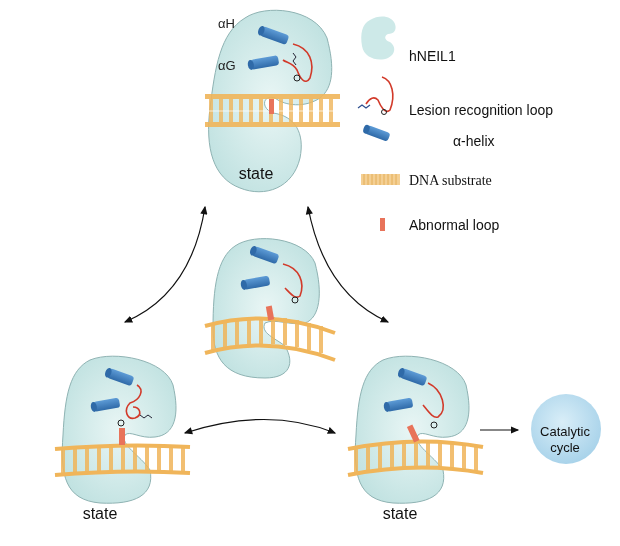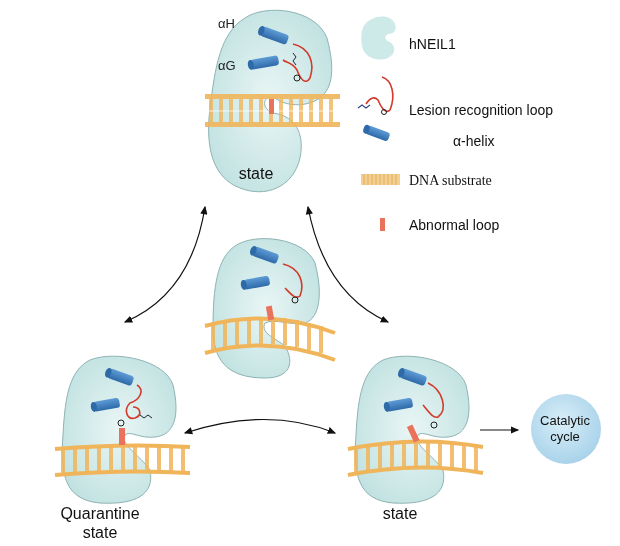--- a/index.html
+++ b/index.html
@@ -197,32 +197,31 @@
           <line x1="384" y1="174" x2="384" y2="185"></line>
         <line x1="388" y1="174" x2="388" y2="185"></line>
           <line x1="392" y1="174" x2="392" y2="185"></line>
           <line x1="396" y1="174" x2="396" y2="185"></line>
       </g>
     </g>
     <rect x="380" y="218" width="5" height="13" fill="#e8735a"></rect>
   </g>
 </svg>
 
-<div class="legend-text" style="left:409px;top:36px;">hNEIL1</div>
+<div class="legend-text" style="left:409px;top:48px;">hNEIL1</div>
 <div class="legend-text" style="left:409px;top:90px;margin-top:12px;">Lesion recognition loop</div>
 <div class="legend-text" style="left:409px;top:133px;margin-left:44px;">α-helix</div>
 <div class="legend-text" style="left:409px;top:173px;font-family:Liberation Serif, serif;">DNA substrate</div>
 <div class="legend-text" style="left:409px;top:217px;">Abnormal loop</div>
 
 <div class="lbl" style="left:196px;top:164px;width:120px;">
   <div>state</div>
 </div>
 <div class="lbl" style="left:30px;top:504px;width:140px;">
-  <div>Quarantine</div>
   <div>state</div>
 </div>
 <div class="lbl" style="left:340px;top:504px;width:120px;">
   <div>state</div>
 </div>
-<div class="cat-text" style="left:531px;top:413px;width:68px;">
+<div class="cat-text" style="left:531px;top:424px;width:68px;">
   <div>Catalytic</div>
   <div>cycle</div>
 </div>
 
 </body></html>

